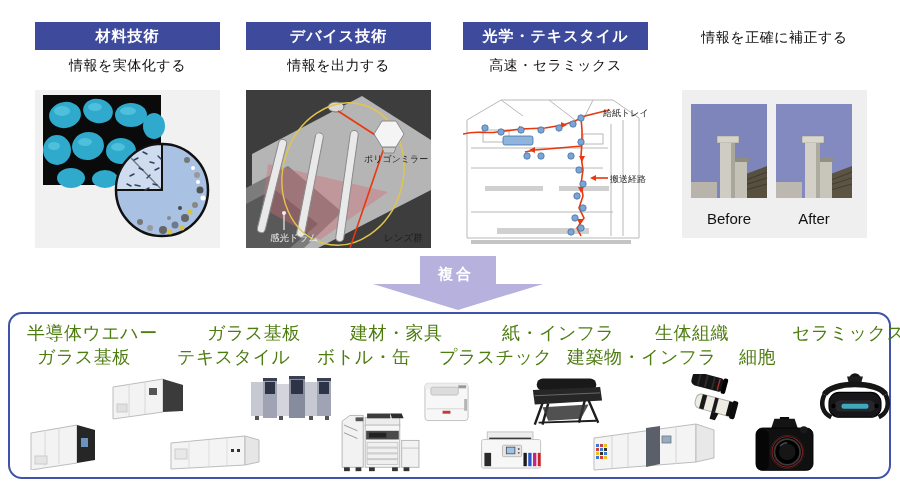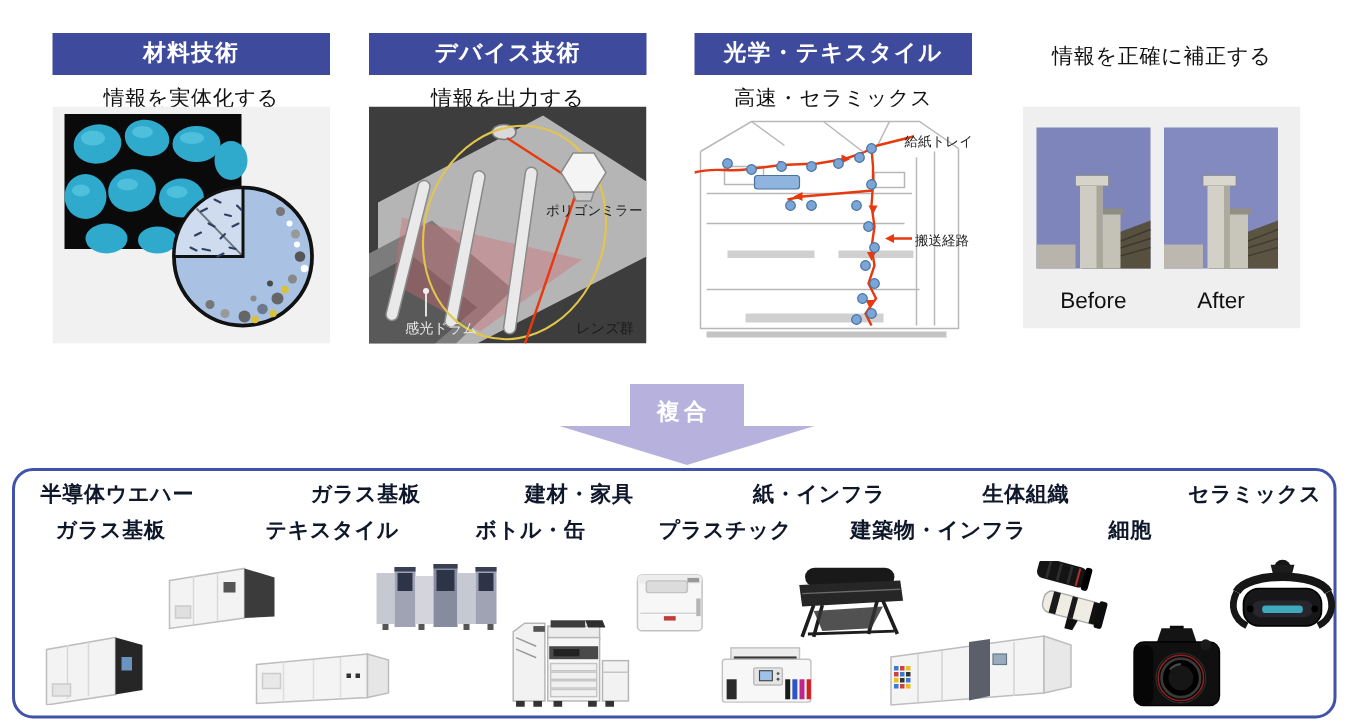--- a/index.html
+++ b/index.html
@@ -4,30 +4,30 @@
 <style>
   html,body{margin:0;padding:0;background:#fff;}
   body{font-family:"Liberation Sans","DejaVu Sans",sans-serif;}
   .stage{position:relative;width:900px;height:484px;background:#ffffff;overflow:hidden;}
 
   
   .tech-col{position:absolute;top:22px;width:185px;}
   .tech-head{height:28px;line-height:28px;background:#3E4A9C;color:#fff;
              font-size:15px;font-weight:bold;text-align:center;letter-spacing:1px;}
   .tech-desc{margin-top:7px;font-size:14px;color:#111;text-align:center;letter-spacing:.5px;}
-  .tech-img{position:absolute;top:49px;left:0;}
+  .tech-img{position:absolute;top:68px;left:0;}
 
   
   .comp-arrow{position:absolute;left:360px;top:254px;width:200px;height:58px;}
   .comp-arrow text{font-size:15px;font-weight:bold;letter-spacing:3px;}
 
   
   .bottom-box{position:absolute;left:8px;top:312px;width:879px;height:163px;
               border:2.5px solid #4053A8;border-radius:14px;background:#fff;}
-  .cat{position:absolute;font-size:14px;color:#0f172a;white-space:nowrap;letter-spacing:.5px;font-weight:bold;}
+  .cat{position:absolute;font-size:18px;color:#4d7c0f;white-space:nowrap;letter-spacing:.5px;}
   .prod{position:absolute;}
 
   svg text{font-family:"Liberation Sans","DejaVu Sans",sans-serif;}
 </style>
 </head>
 <body>
 
 <div class="stage">
 
   <div class="tech-col" style="left:35px">

